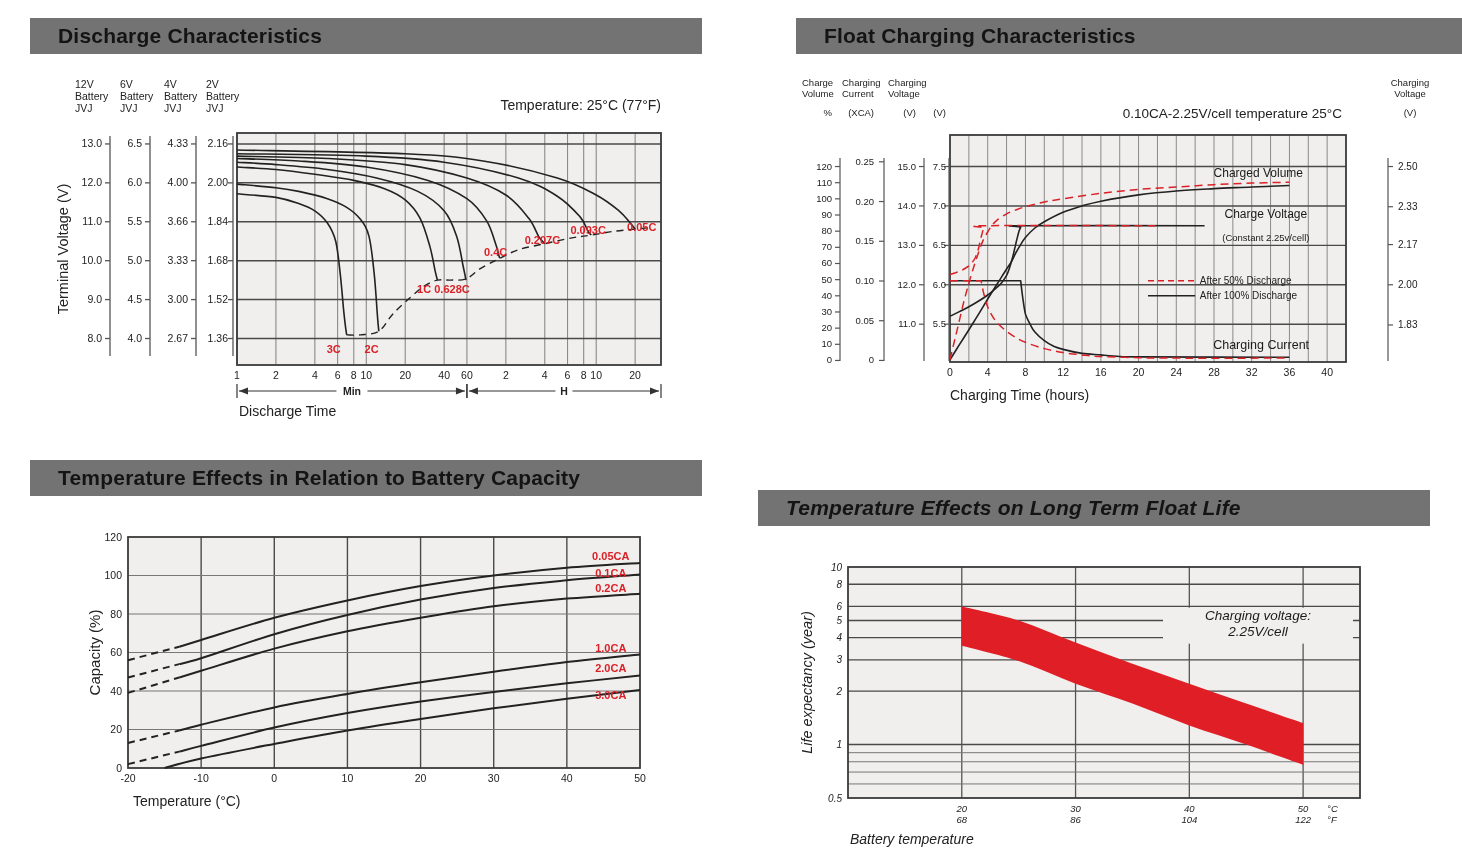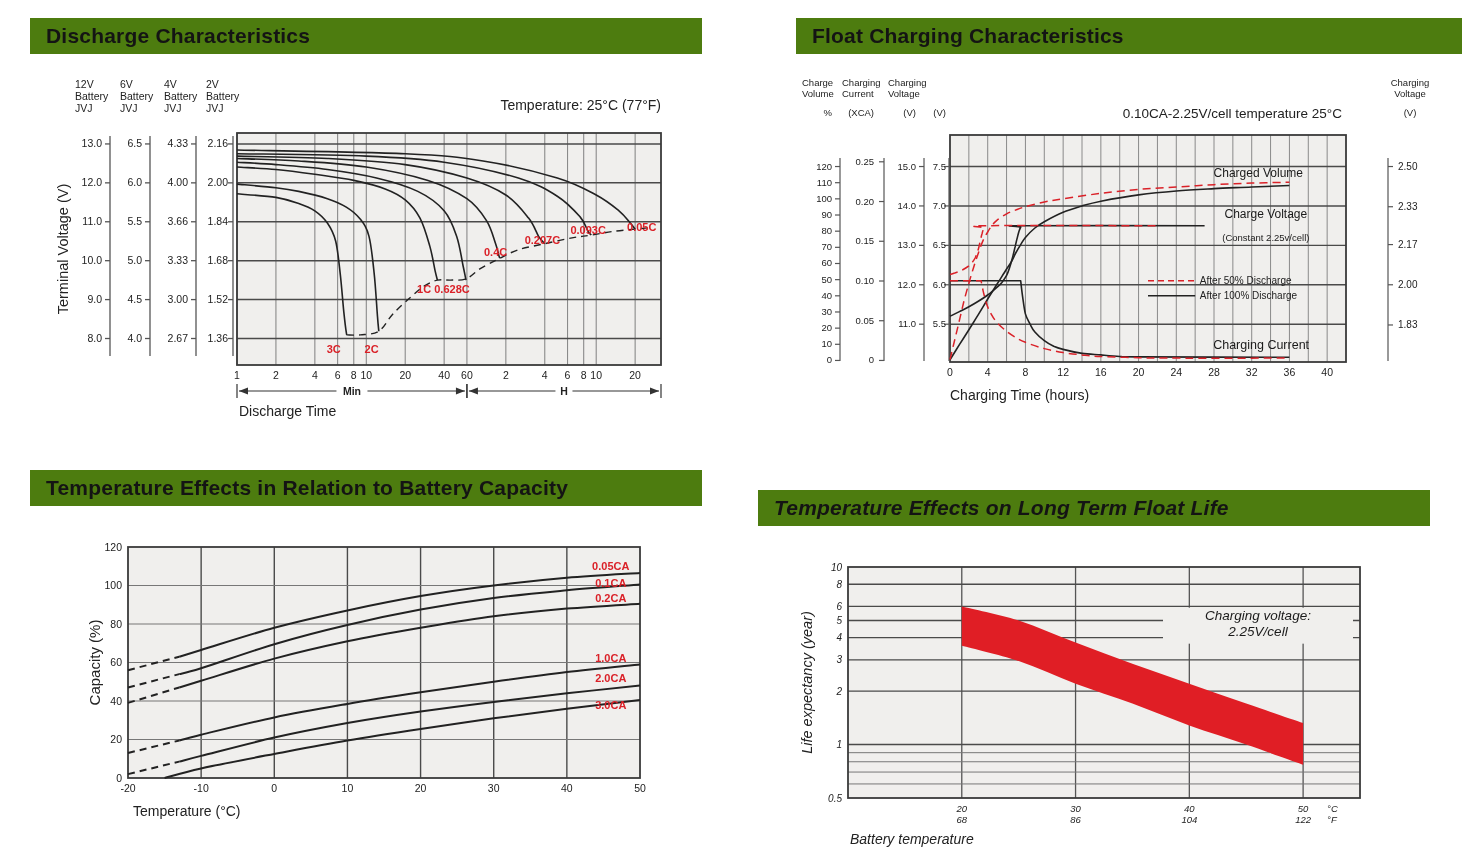--- a/index.html
+++ b/index.html
@@ -1,24 +1,24 @@
 <!DOCTYPE html>
 <html><head>
 <meta charset="utf-8">
 <style>
   html,body{margin:0;padding:0;background:#ffffff;}
   .page{position:relative;width:1462px;height:853px;background:#ffffff;overflow:hidden;
         font-family:"Liberation Sans",sans-serif;}
   .panel{position:absolute;width:672px;}
   #panel1{left:30px;top:18px;}
   #panel2{left:758px;top:18px;margin-left:38px;}
-  #panel3{left:30px;top:470px;text-align:center;}
+  #panel3{left:30px;top:460px;text-align:center;}
   #panel4{left:758px;top:490px;font-style:italic;}
-  .hdr{height:36px;background:#4d7c0f;display:flex;align-items:center;
-       padding-left:16px;box-sizing:border-box;}
+  .hdr{height:36px;background:#737373;display:flex;align-items:center;
+       padding-left:28px;box-sizing:border-box;}
   .hdr span{font-weight:bold;font-size:21px;color:#141414;letter-spacing:0.2px;}
   svg.chart{display:block;margin-top:6px;}
   svg text{font-family:"Liberation Sans",sans-serif;}
 </style>
 </head>
 <body>
 
 <div class="page">
 
   <div class="panel" id="panel1">

